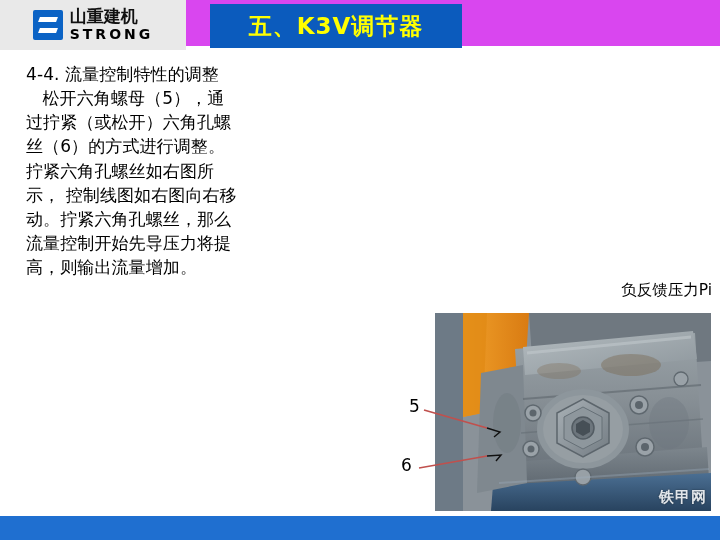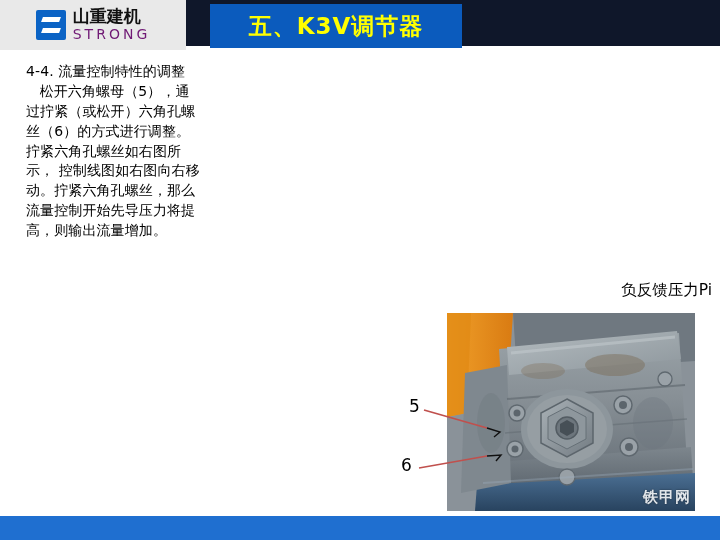--- a/index.html
+++ b/index.html
@@ -67,28 +67,28 @@
     line-height: 1.05;
   }
   .logo-cn {
     font-size: 17px;
     font-weight: bold;
     color: #111111;
     letter-spacing: 0px;
   }
   .logo-en {
     font-size: 14px;
-    font-weight: normal;
-    color: #701a75;
+    font-weight: bold;
+    color: #000000;
     letter-spacing: 3px;
     margin-top: 1px;
   }
   .header-bar {
     flex: 1;
-    background: #0f172a;
+    background: #d946ef;
     position: relative;
   }
   .header-title-box {
     position: absolute;
     left: 24px;
     top: 4px;
     width: 248px;
     height: 40px;
     background: #0b5bbd;
     border: 2px solid #0b5bbd;
@@ -103,21 +103,21 @@
     letter-spacing: 1px;
     white-space: nowrap;
   }
 
   
   .body-text {
     position: absolute;
     left: 26px;
     top: 62px;
     width: 300px;
-    font-size: 14px;
+    font-size: 17px;
     color: #000000;
     line-height: 1.42;
     letter-spacing: 0.1px;
   }
   .body-text p {
     margin: 0;
     padding: 0;
     white-space: pre-wrap;
   }
 
@@ -127,26 +127,27 @@
     right: 8px;
     top: 280px;
     font-size: 15.5px;
     color: #000000;
     white-space: nowrap;
   }
 
   
   .photo {
     position: absolute;
-    left: 447px;
+    left: 435px;
     top: 313px;
     width: 248px;
     height: 198px;
     overflow: hidden;
     background: #6d7a86;
+    padding-left: 28px;
   }
   .photo svg { display: block; }
 
   
   .watermark {
     position: absolute;
     right: 4px;
     bottom: 4px;
     display: flex;
     align-items: center;

